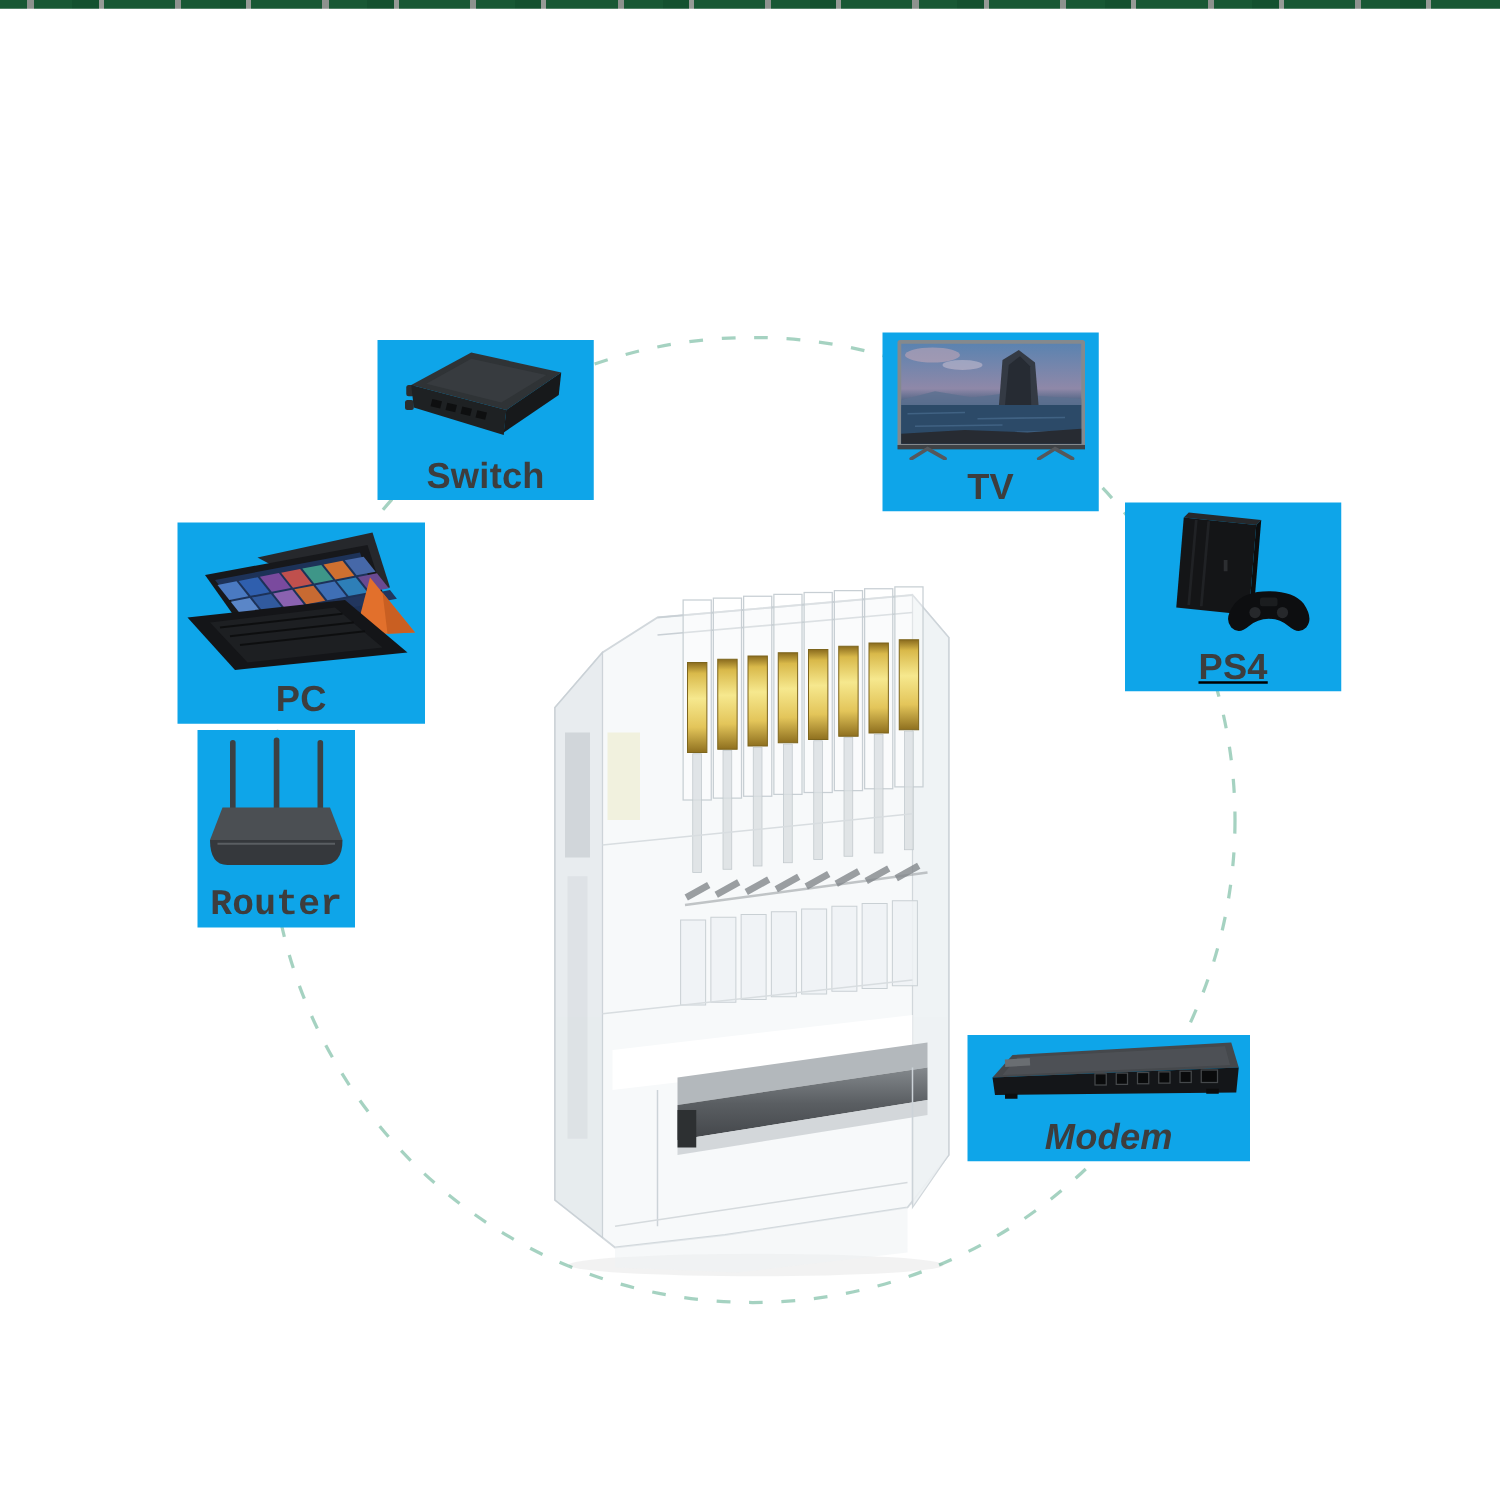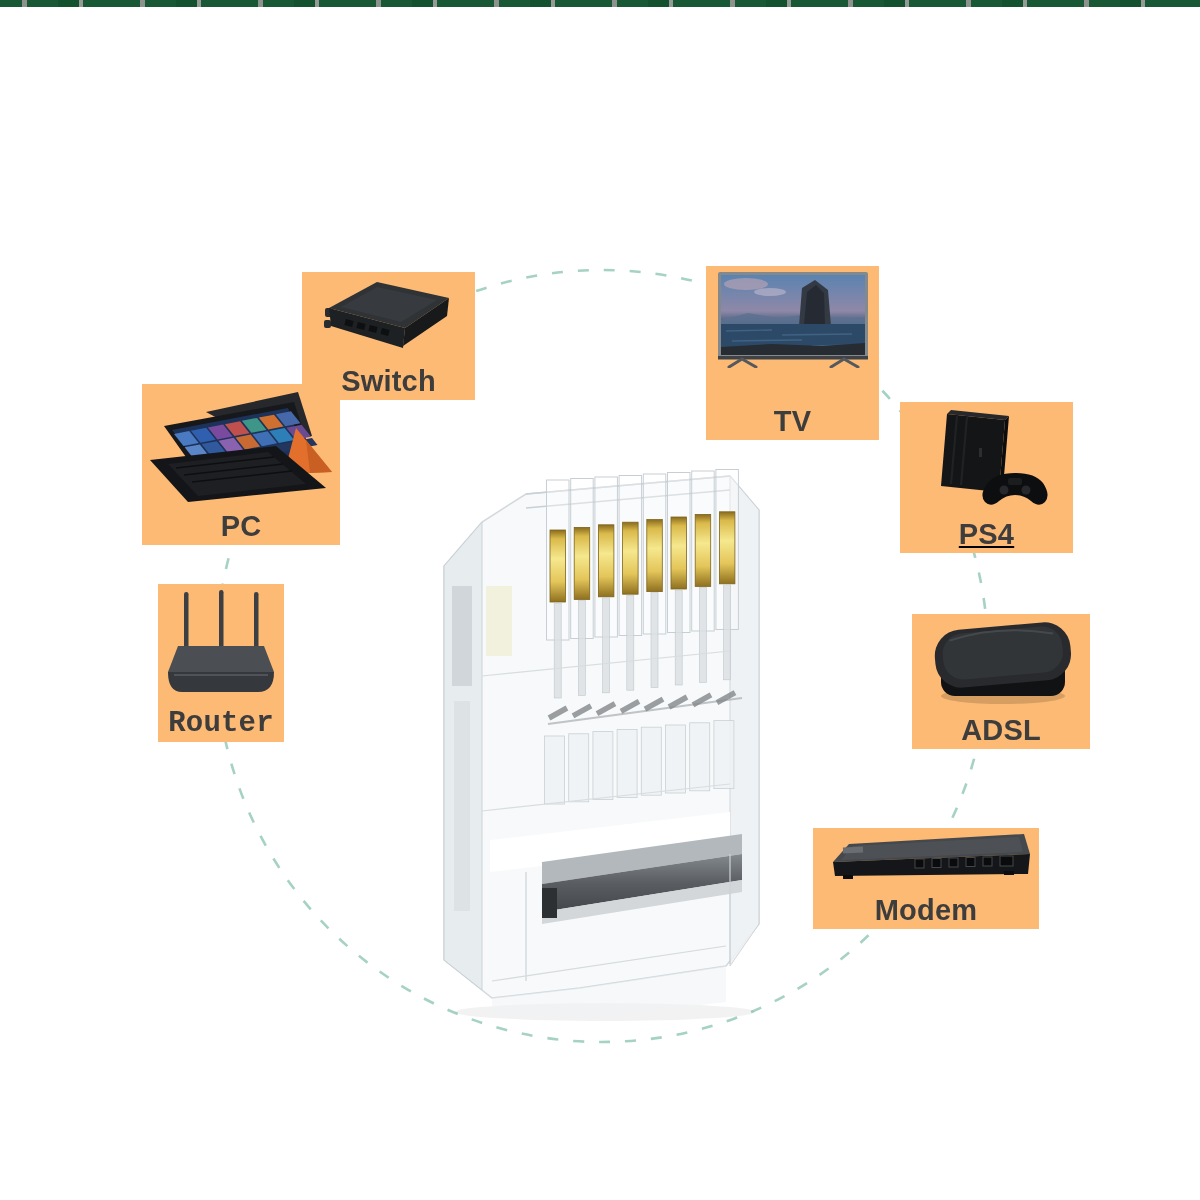--- a/index.html
+++ b/index.html
@@ -5,21 +5,21 @@
   html,body{margin:0;padding:0;background:#ffffff;}
   body{width:1200px;height:1200px;overflow:hidden;font-family:"Liberation Sans",sans-serif;}
   .stage{position:relative;width:1200px;height:1200px;background:#ffffff;}
   .topstrip{position:absolute;left:0;top:0;width:1200px;height:7px;
     background:repeating-linear-gradient(90deg,
       #185834 0 22px,#8d928e 22px 27px,#185834 27px 58px,
       #14512f 58px 79px,#969a96 79px 83px,#185834 83px 118px);}
   .circle-svg{position:absolute;left:0;top:0;}
   .connector{position:absolute;left:430px;top:466px;}
   .device{position:absolute;display:flex;flex-direction:column;align-items:center;
-    background:#fdba74;padding:2px 4px;justify-content:center;}
+    background:#0ea5e9;padding:2px 4px;justify-content:center;}
   .device .label{margin-top:6px;font-size:29px;font-weight:600;color:#3d3d3d;
     letter-spacing:.2px;white-space:nowrap;line-height:1.15;}
 </style>
 </head>
 <body>
 
 <div class="stage">
 
   <div class="topstrip"></div>
 
@@ -38,21 +38,21 @@
       <g fill="#0e0f10">
         <rect x="26" y="46" width="8" height="6" transform="rotate(14 30 49)"></rect>
         <rect x="38" y="49" width="8" height="6" transform="rotate(14 42 52)"></rect>
         <rect x="50" y="52" width="8" height="6" transform="rotate(14 54 55)"></rect>
         <rect x="62" y="55" width="8" height="6" transform="rotate(14 66 58)"></rect>
       </g>
     </svg>
     <div class="label">Switch</div>
   </div>
 
-  <div class="device" style="left:706px;top:266px;width:165px;gap:31px;">
+  <div class="device" style="left:706px;top:266px;width:165px;">
     <svg width="162" height="100" viewBox="0 0 162 100">
       <defs>
         <linearGradient id="tvSky" x1="0" y1="0" x2="0" y2="1">
           <stop offset="0" stop-color="#5b83b0"></stop>
           <stop offset="0.45" stop-color="#8f88a8"></stop>
           <stop offset="0.62" stop-color="#3a5878"></stop>
           <stop offset="1" stop-color="#22405e"></stop>
         </linearGradient>
       </defs>
       <rect x="6" y="4" width="150" height="86" rx="2" fill="#84898d"></rect>
@@ -72,21 +72,21 @@
       <polygon points="9,79 60,76 110,78 153,75 153,87 9,87" fill="#272b32"></polygon>
       <rect x="6" y="88" width="150" height="3.5" fill="#3f4246"></rect>
       <g stroke="#55585c" stroke-width="3" fill="none" stroke-linecap="round">
         <path d="M30,91 L17,99 M30,91 L44,99"></path>
         <path d="M132,91 L119,99 M132,91 L146,99"></path>
       </g>
     </svg>
     <div class="label">TV</div>
   </div>
 
-  <div class="device" style="left:142px;top:384px;width:190px;">
+  <div class="device" style="left:142px;top:418px;width:190px;">
     <svg width="190" height="118" viewBox="0 0 190 118">
       <polygon points="60,26 152,6 166,50 120,58" fill="#26282c"></polygon>
       <polygon points="18,40 148,16 166,72 52,88" fill="#17181b"></polygon>
       <polygon points="26,44 142,22 158,68 56,82" fill="#1d3258"></polygon>
       <g transform="matrix(16,-3.1,10,12.6,28,48)">
         <rect x="0" y="0" width="0.95" height="0.95" fill="#4a7ac2"></rect>
         <rect x="1.06" y="0" width="0.95" height="0.95" fill="#2f5fae"></rect>
         <rect x="2.12" y="0" width="0.95" height="0.95" fill="#7a4a9e"></rect>
         <rect x="3.18" y="0" width="0.95" height="0.95" fill="#c0504d"></rect>
         <rect x="4.24" y="0" width="0.95" height="0.95" fill="#3e9688"></rect>
@@ -139,35 +139,23 @@
         <rect x="55" y="4" width="4.5" height="60" rx="2.2"></rect>
         <rect x="90" y="6" width="4.5" height="58" rx="2.2"></rect>
       </g>
       <polygon points="14,60 100,60 110,86 4,86" fill="#4b4f53"></polygon>
       <path d="M4,86 L110,86 Q110,106 94,106 L18,106 Q4,106 4,86 Z" fill="#35383c"></path>
       <line x1="10" y1="89" x2="104" y2="89" stroke="#5a5e62" stroke-width="1.6"></line>
     </svg>
     <div class="label">Router</div>
   </div>
 
-  <div class="device" style="left:912px;top:614px;width:170px;">
-    <svg width="160" height="92" viewBox="0 0 160 92">
-      <ellipse cx="82" cy="80" rx="62" ry="8" fill="#000000" opacity="0.15"></ellipse>
-      <rect x="20" y="42" width="124" height="38" rx="14" fill="#101214"></rect>
-      <g transform="rotate(-5 82 40)">
-        <rect x="14" y="10" width="136" height="58" rx="26" fill="#282a2d"></rect>
-        <rect x="22" y="14" width="120" height="46" rx="20" fill="#34373a" opacity="0.85"></rect>
-        <path d="M30,20 Q80,8 134,22" stroke="#4a4e52" stroke-width="2" fill="none" opacity="0.8"></path>
-      </g>
-    </svg>
-    <div class="label">ADSL</div>
-  </div>
-
-
-  <div class="device" style="left:813px;top:828px;width:218px;">
+
+
+  <div class="device" style="left:774px;top:828px;width:218px;font-style:italic;">
     <svg width="215" height="58" viewBox="0 0 215 58">
       <polygon points="30,14 205,4 211,24 14,32" fill="#45484c"></polygon>
       <polygon points="34,16 200,7 204,22 22,30" fill="#53575b" opacity="0.6"></polygon>
       <polygon points="14,32 211,24 209,44 16,46" fill="#141619"></polygon>
       <rect x="24" y="17" width="20" height="6" fill="#6a6e72" transform="rotate(-3 34 20)"></rect>
       <g fill="#0a0b0c" stroke="#45484b" stroke-width="1">
         <rect x="96" y="29" width="9" height="9"></rect>
         <rect x="113" y="28.5" width="9" height="9"></rect>
         <rect x="130" y="28" width="9" height="9"></rect>
         <rect x="147" y="27.5" width="9" height="9"></rect>

